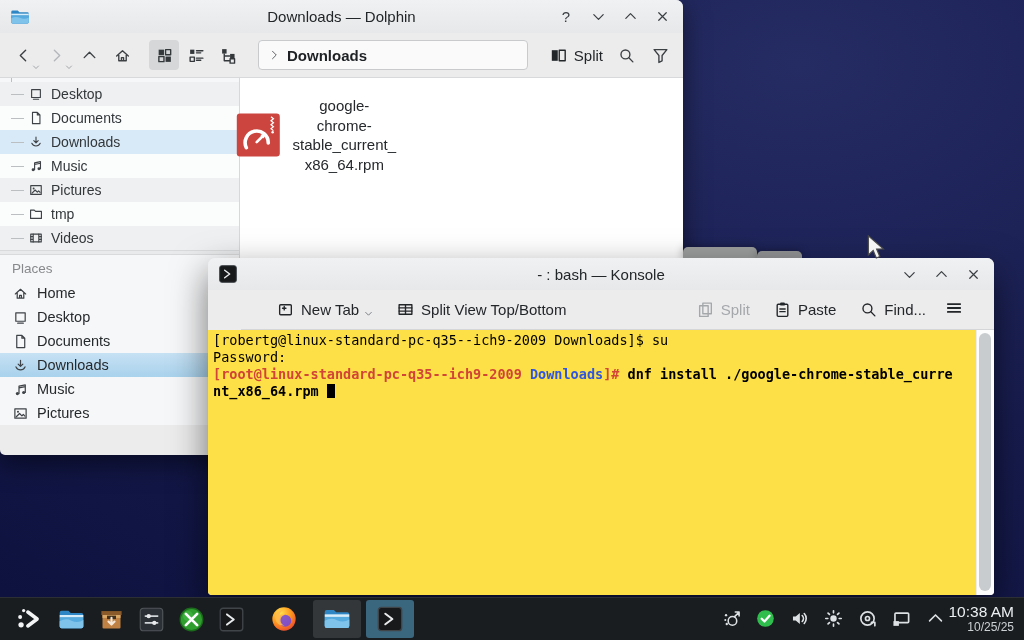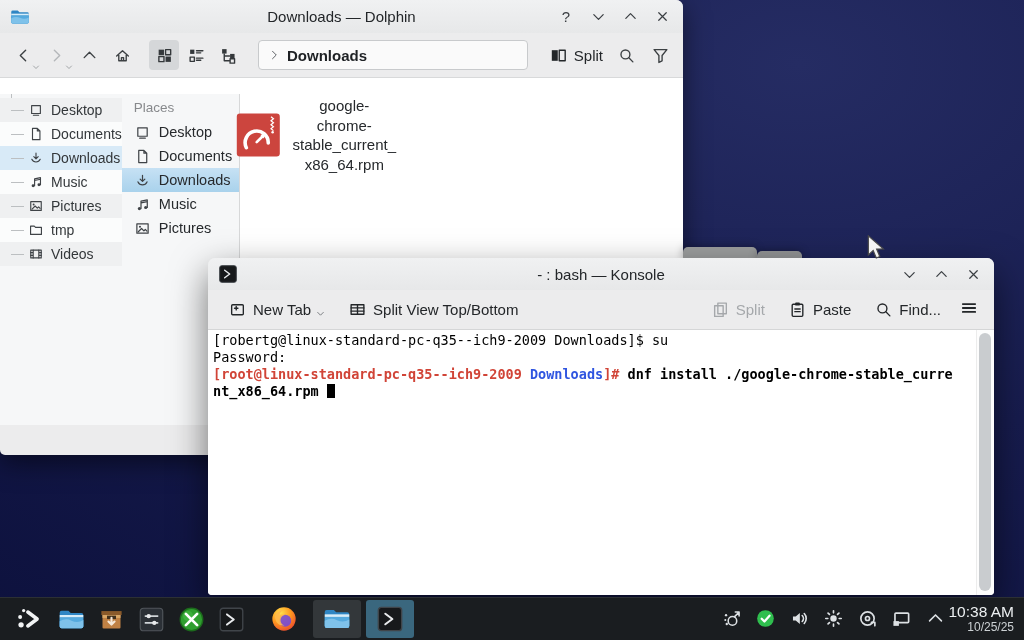--- a/index.html
+++ b/index.html
@@ -48,21 +48,21 @@
   .vb.selected { background:#d5d7d9; }
   .crumb { flex:1; height:30px; margin:0 12px; background:#fafafa; border:1px solid #c8cacc;
            border-radius:4px; display:flex; align-items:center; padding:0 9px; gap:7px; }
   .crumb .chev { color:#5c6064; }
   .crumb .crumb-label { font-size:15px; font-weight:600; color:#1e2124; }
   .split-btn { display:flex; align-items:center; gap:7px; font-size:15px; color:#232629; padding:0 7px; }
   .act-btn { width:26px; height:26px; display:flex; align-items:center; justify-content:center; color:#3c4043; }
 
   .d-body { display:flex; height:347px; background:#fff; }
   .sidepanel { width:240px; border-right:1px solid #d7d8d9; background:#f6f7f8;
-               display:flex; flex-direction:row;margin-top:16px; }
+               display:flex; flex-direction:column; }
   .treepanel { height:172px; padding-top:4px; position:relative; }
   .tree-vline { position:absolute; left:11px; top:0; width:1px; height:160px; background:#bcbfc1; }
   .tree-row { position:relative; height:24px; display:flex; align-items:center; padding-left:29px;
               gap:8px; font-size:14px; color:#33373a; }
   .tree-row:nth-child(even) { background:#fbfcfc; }
   .tree-row:nth-child(odd)  { background:#eff0f1; }
   .tree-row::before { content:''; position:absolute; left:11px; top:50%; width:13px; height:1px; background:#bcbfc1; }
   .tree-row.selected { background:#d8eaf7; }
   .tree-row svg, .place-row svg { flex:0 0 auto; color:#3f4347; }
   .panel-sep { height:5px; background:#e9eaeb; border-top:1px solid #d9dadb; border-bottom:1px solid #d9dadb; }
@@ -83,31 +83,31 @@
   .bump { position:absolute; background:#9c9e9e; border-radius:5px 5px 0 0; z-index:12;
           box-shadow:0 0 8px rgba(0,0,0,.35); }
   .bump1 { left:683px; top:247px; width:74px; height:12px; }
   .bump2 { left:757px; top:251px; width:45px; height:8px; background:#929495; }
 
   
   .konsole { left:208px; top:258px; width:786px; height:337px; border-radius:7px 7px 4px 4px;
              box-shadow:0 14px 36px rgba(0,0,0,.55); z-index:20; }
   .konsole .titlebar { height:32px; }
   .k-appicon { width:20px; height:20px; }
-  .k-toolbar { height:40px; display:flex; align-items:center; padding:0 16px; gap:10px;
-               background:#ececed; border-bottom:1px solid #d5d6d7; }
+  .k-toolbar { height:40px; display:flex; align-items:center; padding:0 31px; gap:10px;
+               background:#ececed; border-bottom:1px solid #d5d6d7;margin-left:33px; }
   .k-item { display:flex; align-items:center; gap:7px; font-size:15px; color:#232629;
             padding:4px 5px; white-space:nowrap; }
   .k-item.disabled { color:#a5a8ab; }
   .k-item.push { margin-left:auto; }
   .k-item .caret { display:none; color:#55595d; margin-left:-2px; align-self:flex-end; }
   .k-item.has-caret .caret { display:inline; }
   .hamburger { margin-left:4px; color:#232629; }
 
-  .terminal { position:absolute; left:0; top:72px; right:18px; bottom:0; background:#ffffff;
+  .terminal { position:absolute; left:0; top:72px; right:18px; bottom:0; background:#fde047;
               padding:2px 0 4px 5px; font-family:"DejaVu Sans Mono","Liberation Mono",monospace;
               font-size:13.5px; line-height:17px; color:#000; }
   .tline { white-space:pre; }
   .cursor { display:inline-block; width:8px; height:14px; background:#000; vertical-align:-2px; }
   .k-scrolltrack { position:absolute; top:72px; right:0; bottom:0; width:18px; background:#fdfdfd;
                    border-left:1px solid #ececec; }
   .k-scrollthumb { position:absolute; top:3px; right:3px; width:12px; bottom:4px;
                    background:#c9cccf; border-radius:6px; }
 
   
@@ -470,20 +470,26 @@
                 </svg>
                 <span>Videos</span>
               </div>
             </div>
         </div>
         <div class="panel-sep"></div>
         <div class="placespanel">
           <div class="places-header">Places</div>
           <div>
 
+          <div class="place-row">
+                <svg class="ic" width="15" height="15">
+                  <use href="#i-home"></use>
+                </svg>
+                <span>Home</span>
+              </div>
               <div class="place-row">
                 <svg class="ic" width="15" height="15">
                   <use href="#i-desktop"></use>
                 </svg>
                 <span>Desktop</span>
               </div>
               <div class="place-row">
                 <svg class="ic" width="15" height="15">
                   <use href="#i-document"></use>
                 </svg>

